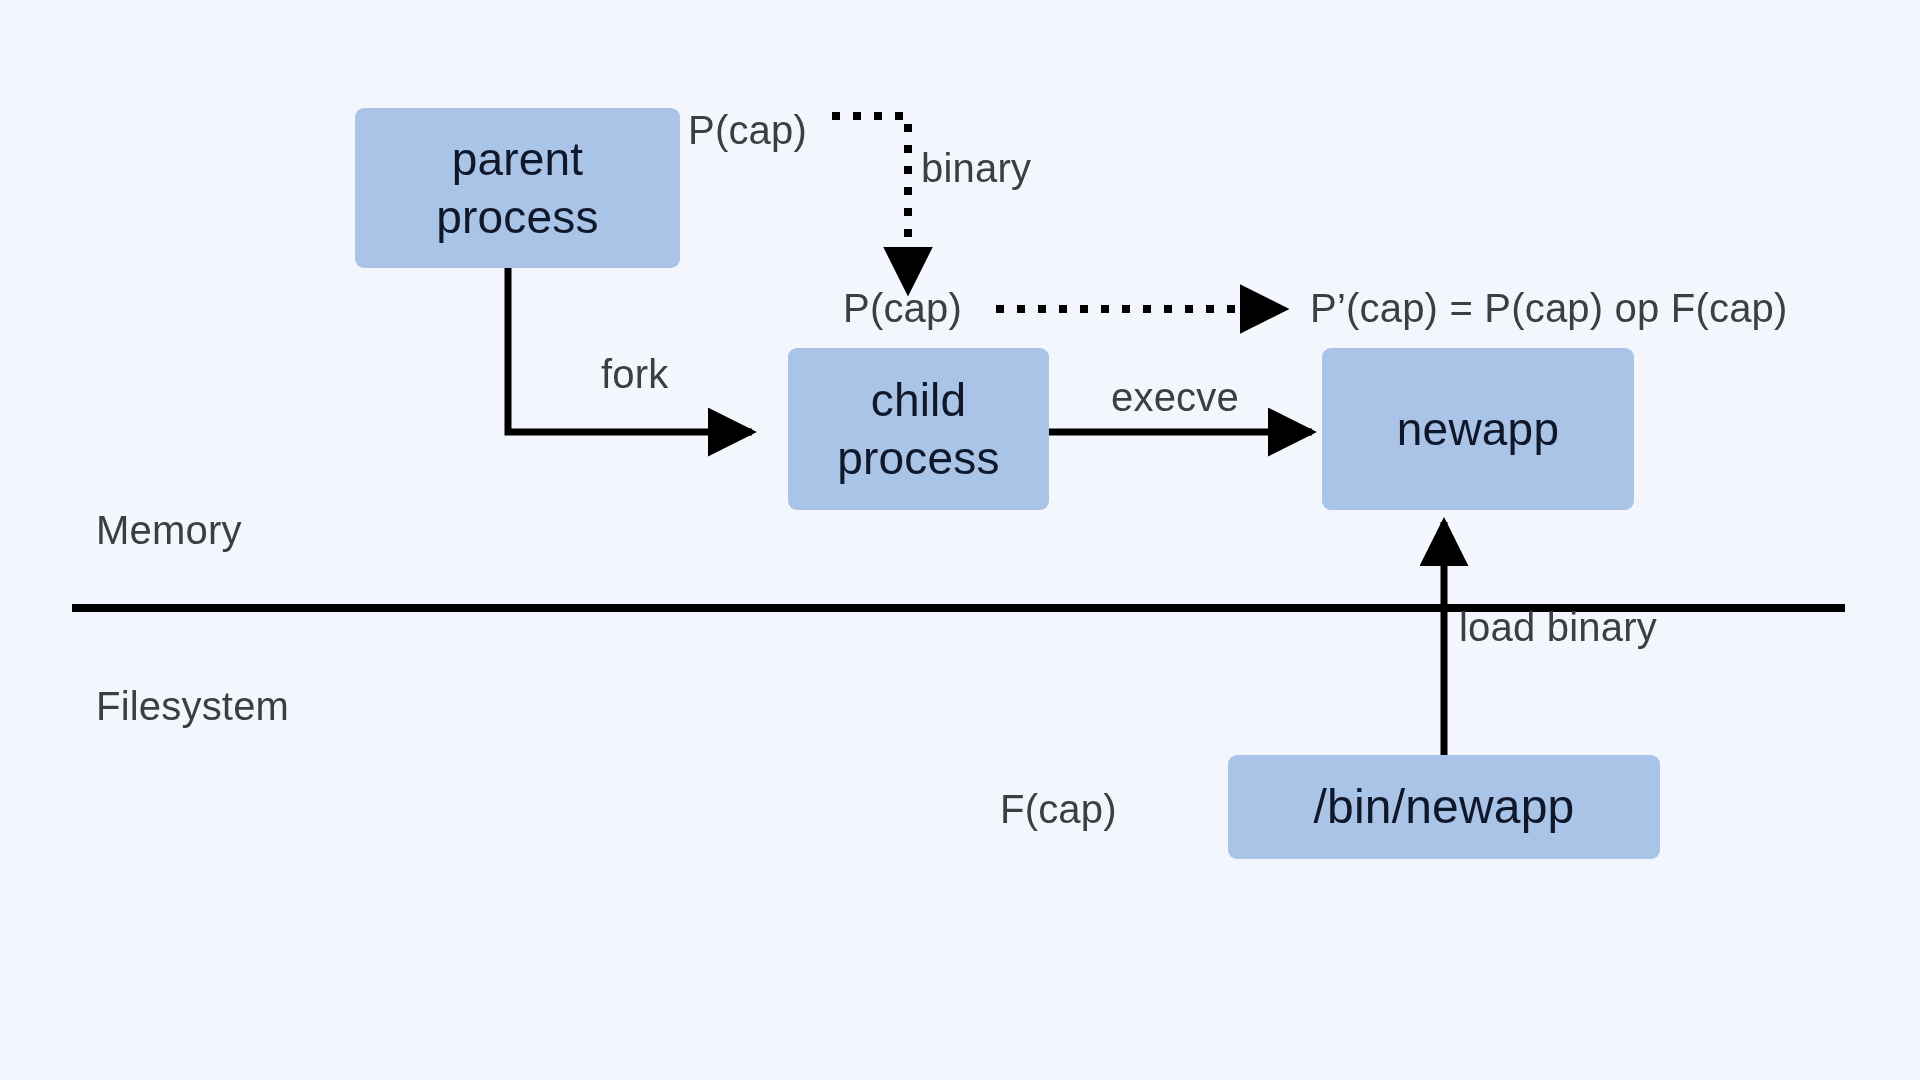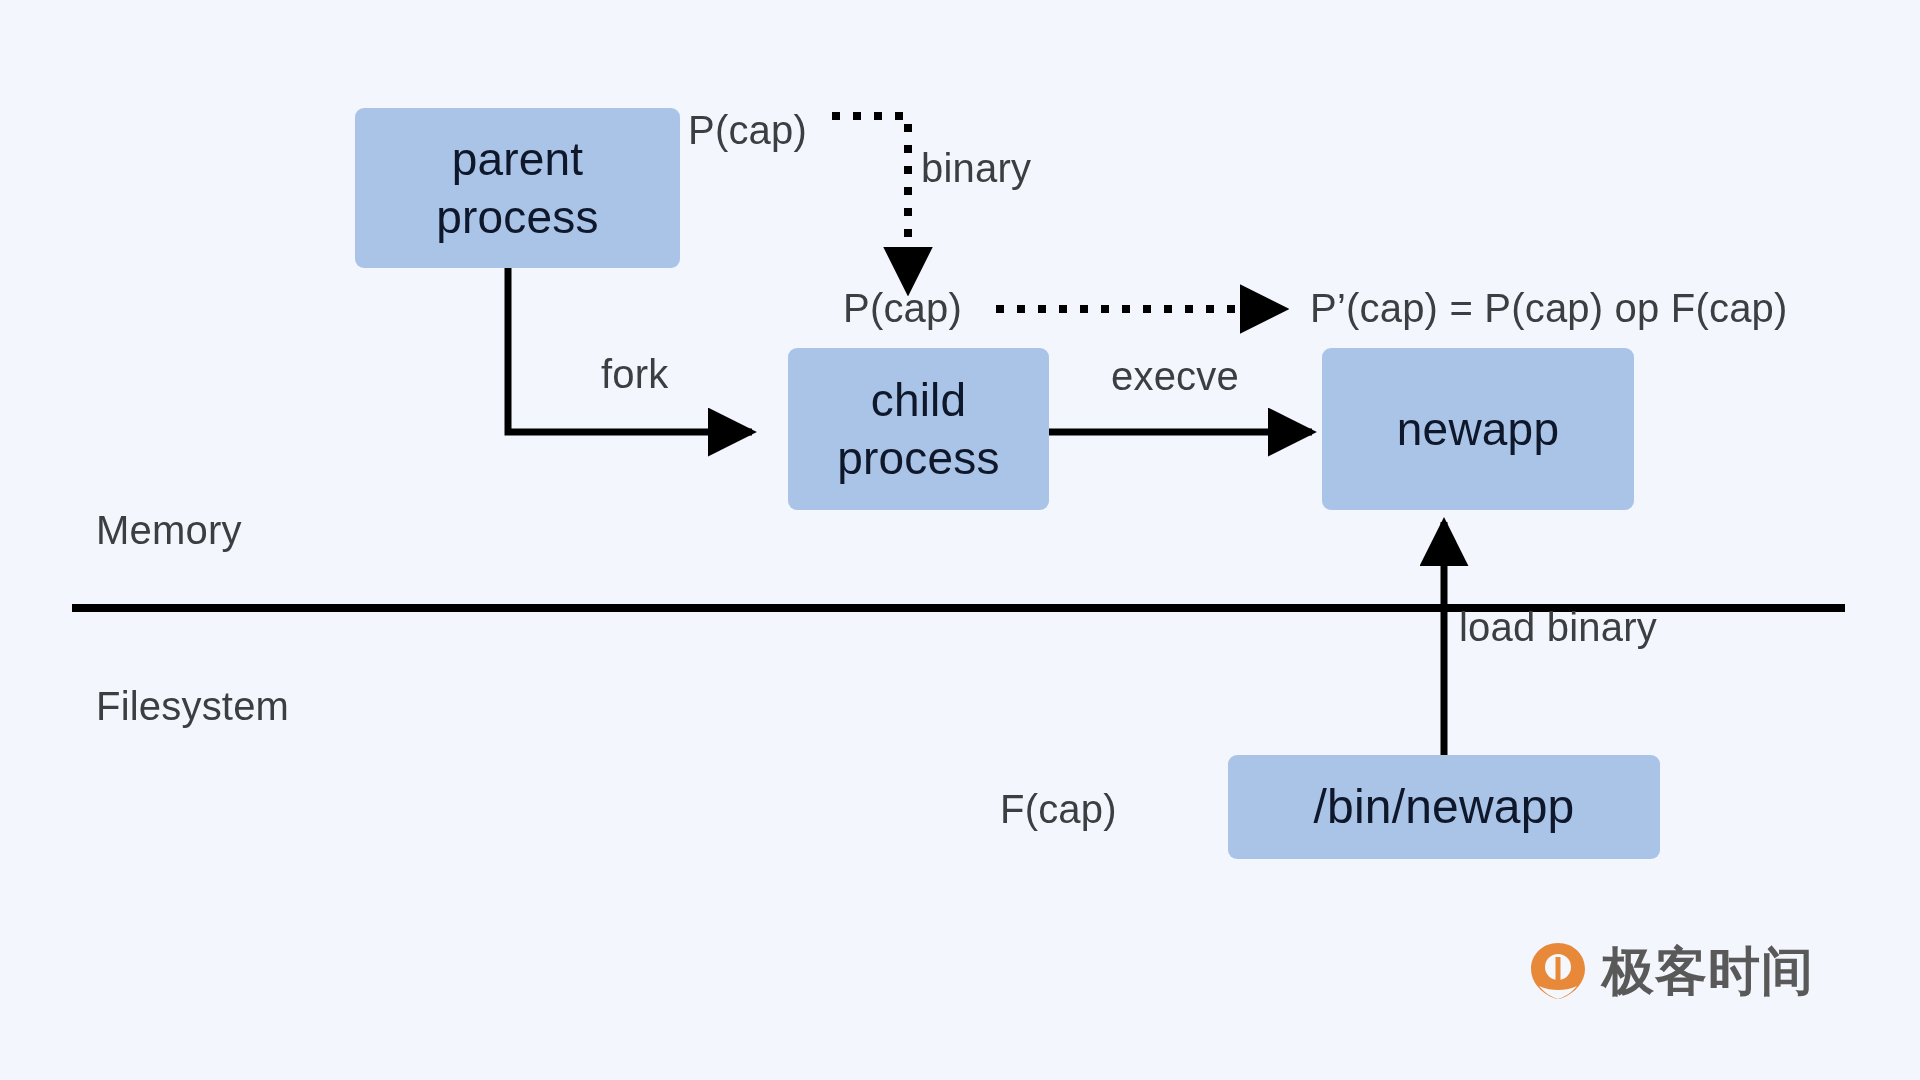--- a/index.html
+++ b/index.html
@@ -49,21 +49,21 @@
     font-size: 40px;
     line-height: 1;
     white-space: nowrap;
     letter-spacing: 0.2px;
   }
   #label-pcap-top     { left: 688px;  top: 110px; }
   #label-inherit      { left: 921px;  top: 148px; }
   #label-pcap-mid     { left: 843px;  top: 288px; }
   #label-pprime       { left: 1310px; top: 288px; }
   #label-fork         { left: 601px;  top: 354px; }
-  #label-execve       { left: 1111px; top: 356px; }
+  #label-execve       { left: 1111px; top: 377px; }
   #label-memory       { left: 96px;   top: 510px; }
   #label-filesystem   { left: 96px;   top: 650px; margin-top: 36px; }
   #label-loadbinary   { left: 1459px; top: 607px; }
   #label-fcap         { left: 1000px; top: 789px; }
 
   svg#wires {
     position: absolute;
     left: 0; top: 0;
     width: 1920px;
     height: 1080px;
@@ -150,26 +150,14 @@
   <div class="label" id="label-execve">execve</div>
 
   <div class="label" id="label-memory">Memory</div>
 
   <div class="label" id="label-filesystem">Filesystem</div>
 
   <div class="label" id="label-loadbinary">load binary</div>
 
   <div class="label" id="label-fcap">F(cap)</div>
 
-  <div id="watermark">
-    <div id="wm-mark">
-      <svg width="60" height="60" viewBox="0 0 60 60" xmlns="http://www.w3.org/2000/svg">
-        <path d="M30 2 C14.5 2 3 13.5 3 28 C3 40 12 52 27 57.5 C29 58.3 31 58.3 33 57.5 C48 52 57 40 57 28 C57 13.5 45.5 2 30 2 Z" fill="#e8893a"></path>
-        <circle cx="30" cy="26" r="13" fill="#f4f7fc"></circle>
-        <path d="M30 14 L30 44 L36 38 L30 47 L24 38 L30 44 Z" fill="#e8893a"></path>
-        <rect x="27.5" y="16" width="5" height="28" fill="#e8893a"></rect>
-        <path d="M11 45 C17 52 23 56 30 58 C37 56 43 52 49 45 C42 48 36 49 30 49 C24 49 18 48 11 45 Z" fill="#f4f7fc"></path>
-      </svg>
-    </div>
-    <div id="wm-text">极客时间</div>
-  </div>
 
 </div>
 
 </body></html>

